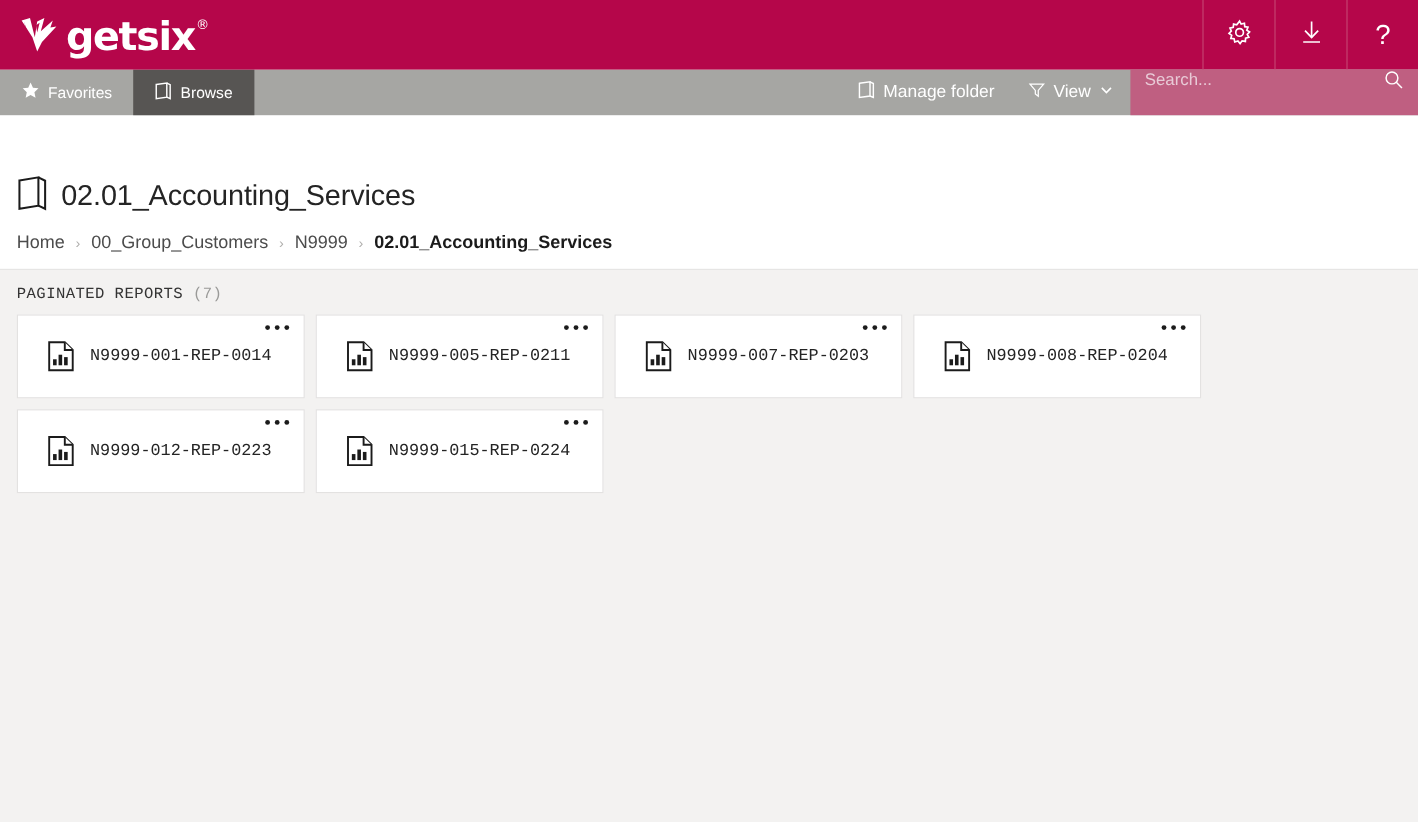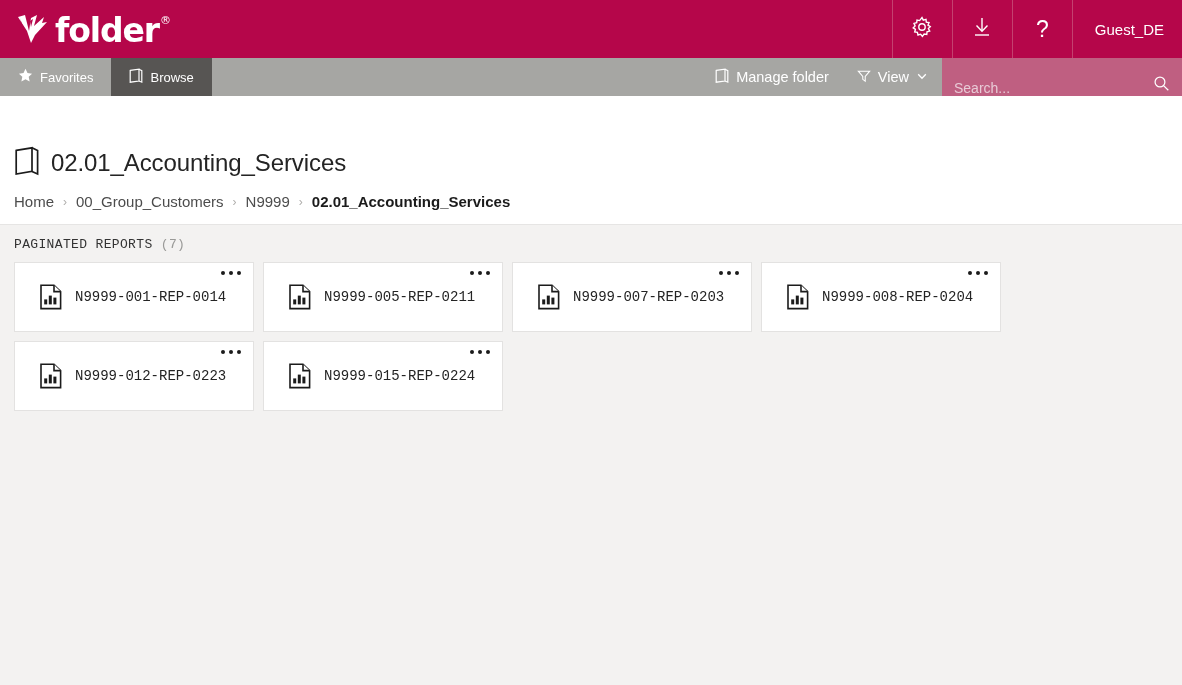--- a/index.html
+++ b/index.html
@@ -92,21 +92,21 @@
     align-items: center;
     gap: 7px;
     padding: 0 14px;
     font-size: 14.5px;
     color: #ffffff;
   }
   .tb-search {
     width: 240px;
     background: #bf5f81;
     display: flex;
-    align-items: flex-end;
+    align-items: flex-start;
     padding: 0 12px;
     position: relative;
   }
   .tb-search input {
     flex: 1 1 auto;
     border: 0;
     outline: 0;
     background: transparent;
     color: #ffffff;
     font-size: 14px;
@@ -198,21 +198,21 @@
 
 <div class="header">
   <div class="logo-zone">
     <span class="logo-mark">
       <svg width="40" height="40" viewBox="0 0 40 40" fill="none">
         <path d="M4 8 L11 6 L15 22 L17 9 L23 6 L20 17 L30 8 L28 14 L33 13 L21 26 L17 34 L13 22 Z" fill="#ffffff"></path>
         <path d="M6 9 L10 24 L12 30 L9 18 Z" fill="#b5064a"></path>
         <path d="M16 12 L19 10 L17 18 Z" fill="#b5064a"></path>
       </svg>
     </span>
-    <span class="logo-text">folder</span>
+    <span class="logo-text">getsix</span>
     <span class="logo-reg">®</span>
   </div>
 
   <div class="header-spacer"></div>
 
   <div class="header-actions">
     <div class="hdr-btn">
       <span>
         <svg width="24" height="24" viewBox="0 0 24 24" fill="none" stroke="#ffffff" stroke-width="1.4">
           <circle cx="12" cy="12" r="3.2"></circle>
@@ -225,23 +225,20 @@
         <svg width="24" height="24" viewBox="0 0 24 24" fill="none" stroke="#ffffff" stroke-width="1.4">
           <path d="M12 3 L12 16"></path>
           <path d="M6.5 10.5 L12 16.2 L17.5 10.5"></path>
           <path d="M5 20 L19 20"></path>
         </svg>
       </span>
     </div>
     <div class="hdr-btn">
       <span class="hdr-qmark">?</span>
     </div>
-    <div class="hdr-user">
-      <span>Guest_DE</span>
-    </div>
   </div>
 </div>
 
 <div class="toolbar">
   <div class="tb-tab">
     <span>
       <svg width="15" height="15" viewBox="0 0 16 16" fill="#ffffff">
         <path d="M8 0.8 L10.1 5.4 L15 6 L11.4 9.4 L12.4 14.4 L8 11.9 L3.6 14.4 L4.6 9.4 L1 6 L5.9 5.4 Z"></path>
       </svg>
     </span>

